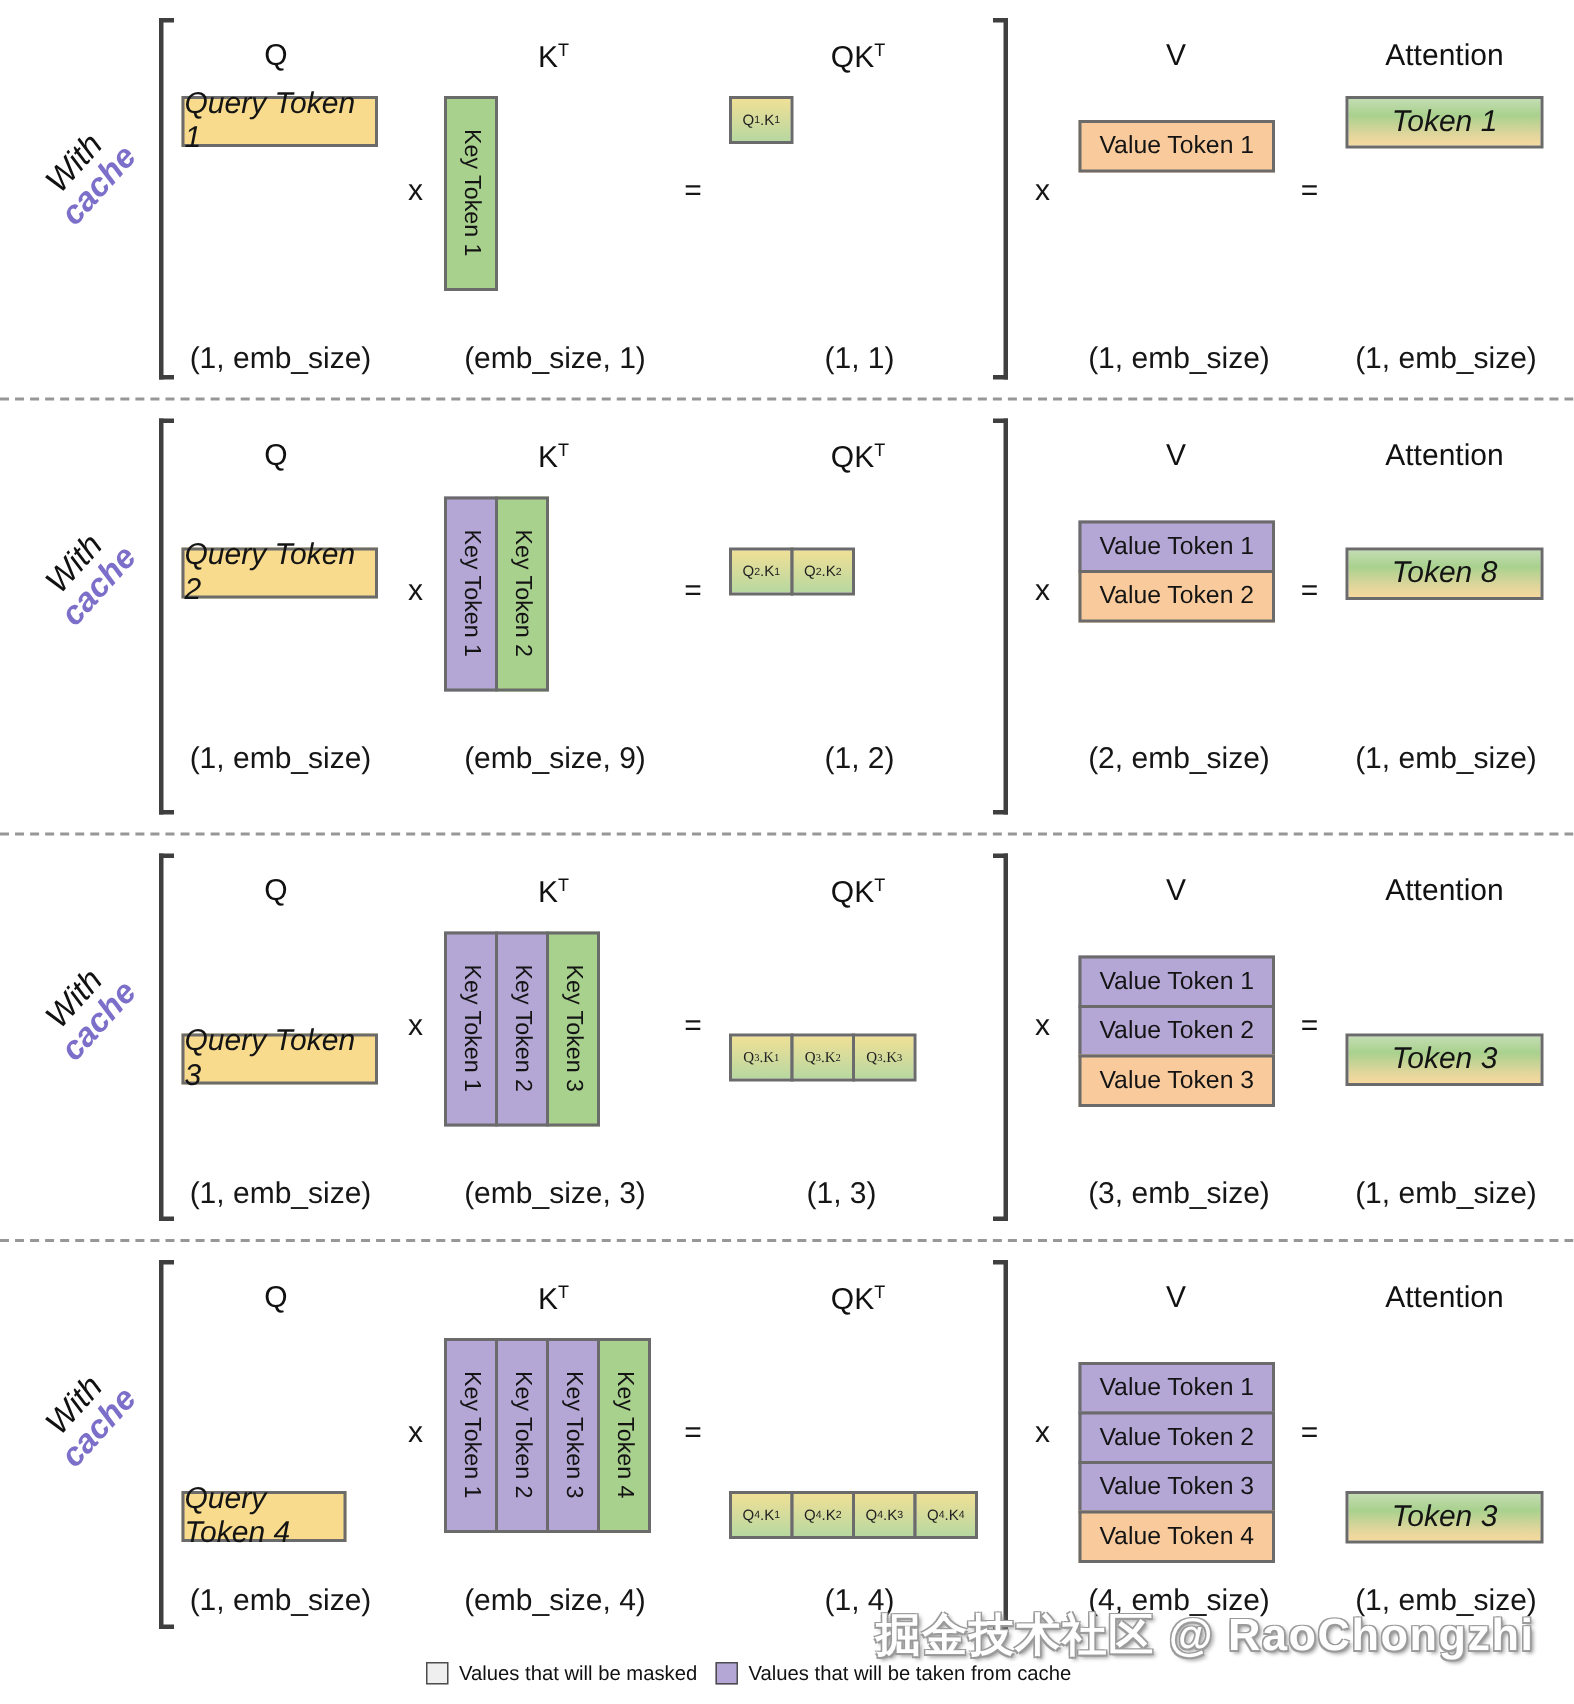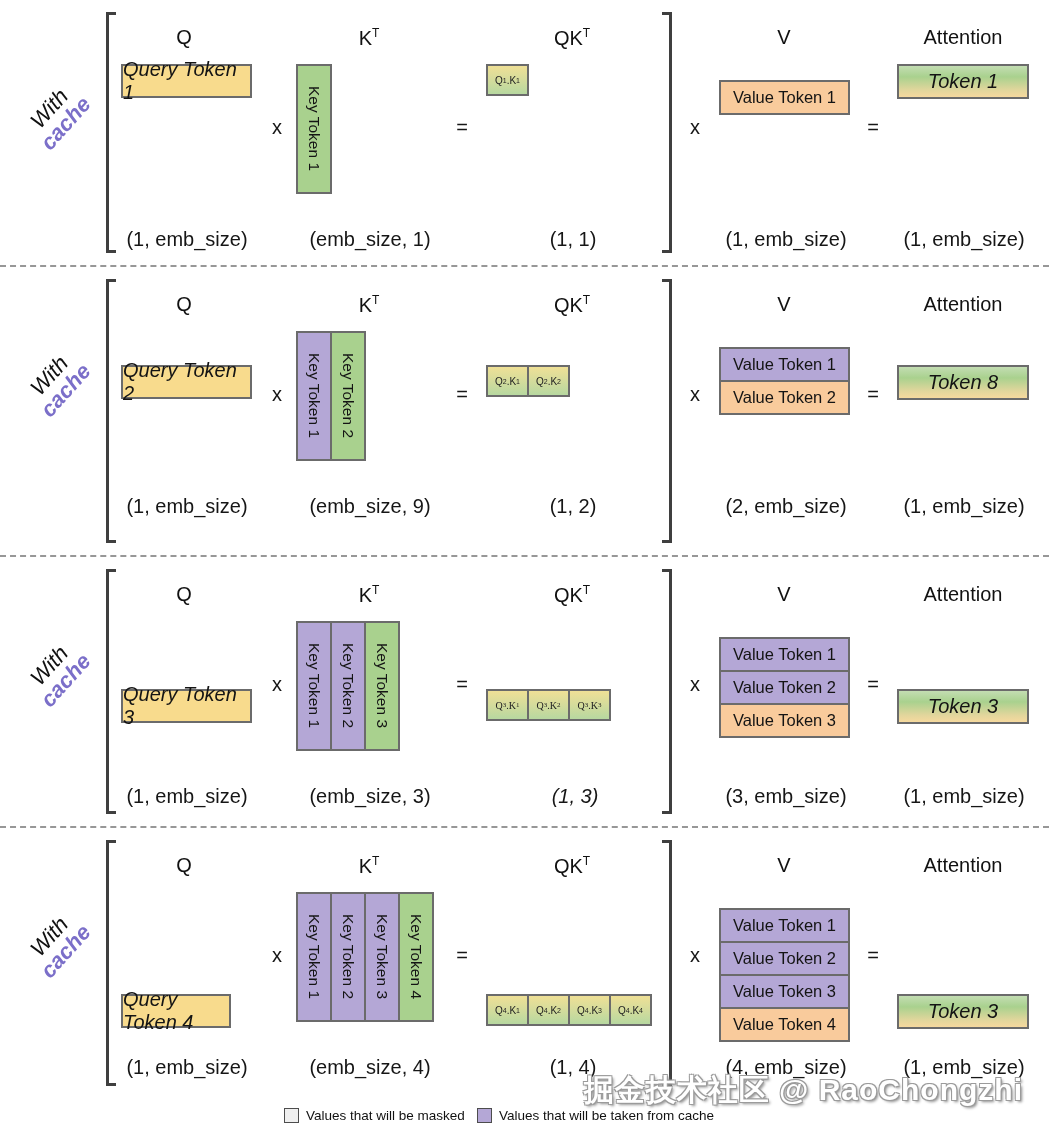--- a/index.html
+++ b/index.html
@@ -160,21 +160,21 @@
       <div class="sym" style="left: 675px; top: 116px;">x</div>
       <div class="vstack" style="left: 719px; top: 64px;">
         <div class="vrowbox purplebg">Value Token 1</div>
         <div class="vrowbox purplebg">Value Token 2</div>
         <div class="vrowbox orangebg">Value Token 3</div>
       </div>
       <div class="sym" style="left: 853px; top: 116px;">=</div>
       <div class="box tokenbox" style="left: 897px; top: 132px; width: 132px; height: 35px;">Token 3</div>
       <div class="dim" style="left: 92px; top: 228px;">(1, emb_size)</div>
       <div class="dim" style="left: 275px; top: 228px;">(emb_size, 3)</div>
-      <div class="dim" style="left: 480px; top: 228px; font-style: italic;">(1, 3)</div>
+      <div class="dim" style="left: 466px; top: 228px;">(1, 3)</div>
       <div class="dim" style="left: 691px; top: 228px;">(3, emb_size)</div>
       <div class="dim" style="left: 869px; top: 228px;">(1, emb_size)</div>
     </div>
     <div class="row" style="height: 272px;">
       <div class="withcache">
         <div class="w">With</div>
         <div class="c">cache</div>
       </div>
       <div class="bracket left" style="left: 106px; top: 12px; height: 246px;"></div>
       <div class="bracket right" style="left: 662px; top: 12px; height: 246px;"></div>

